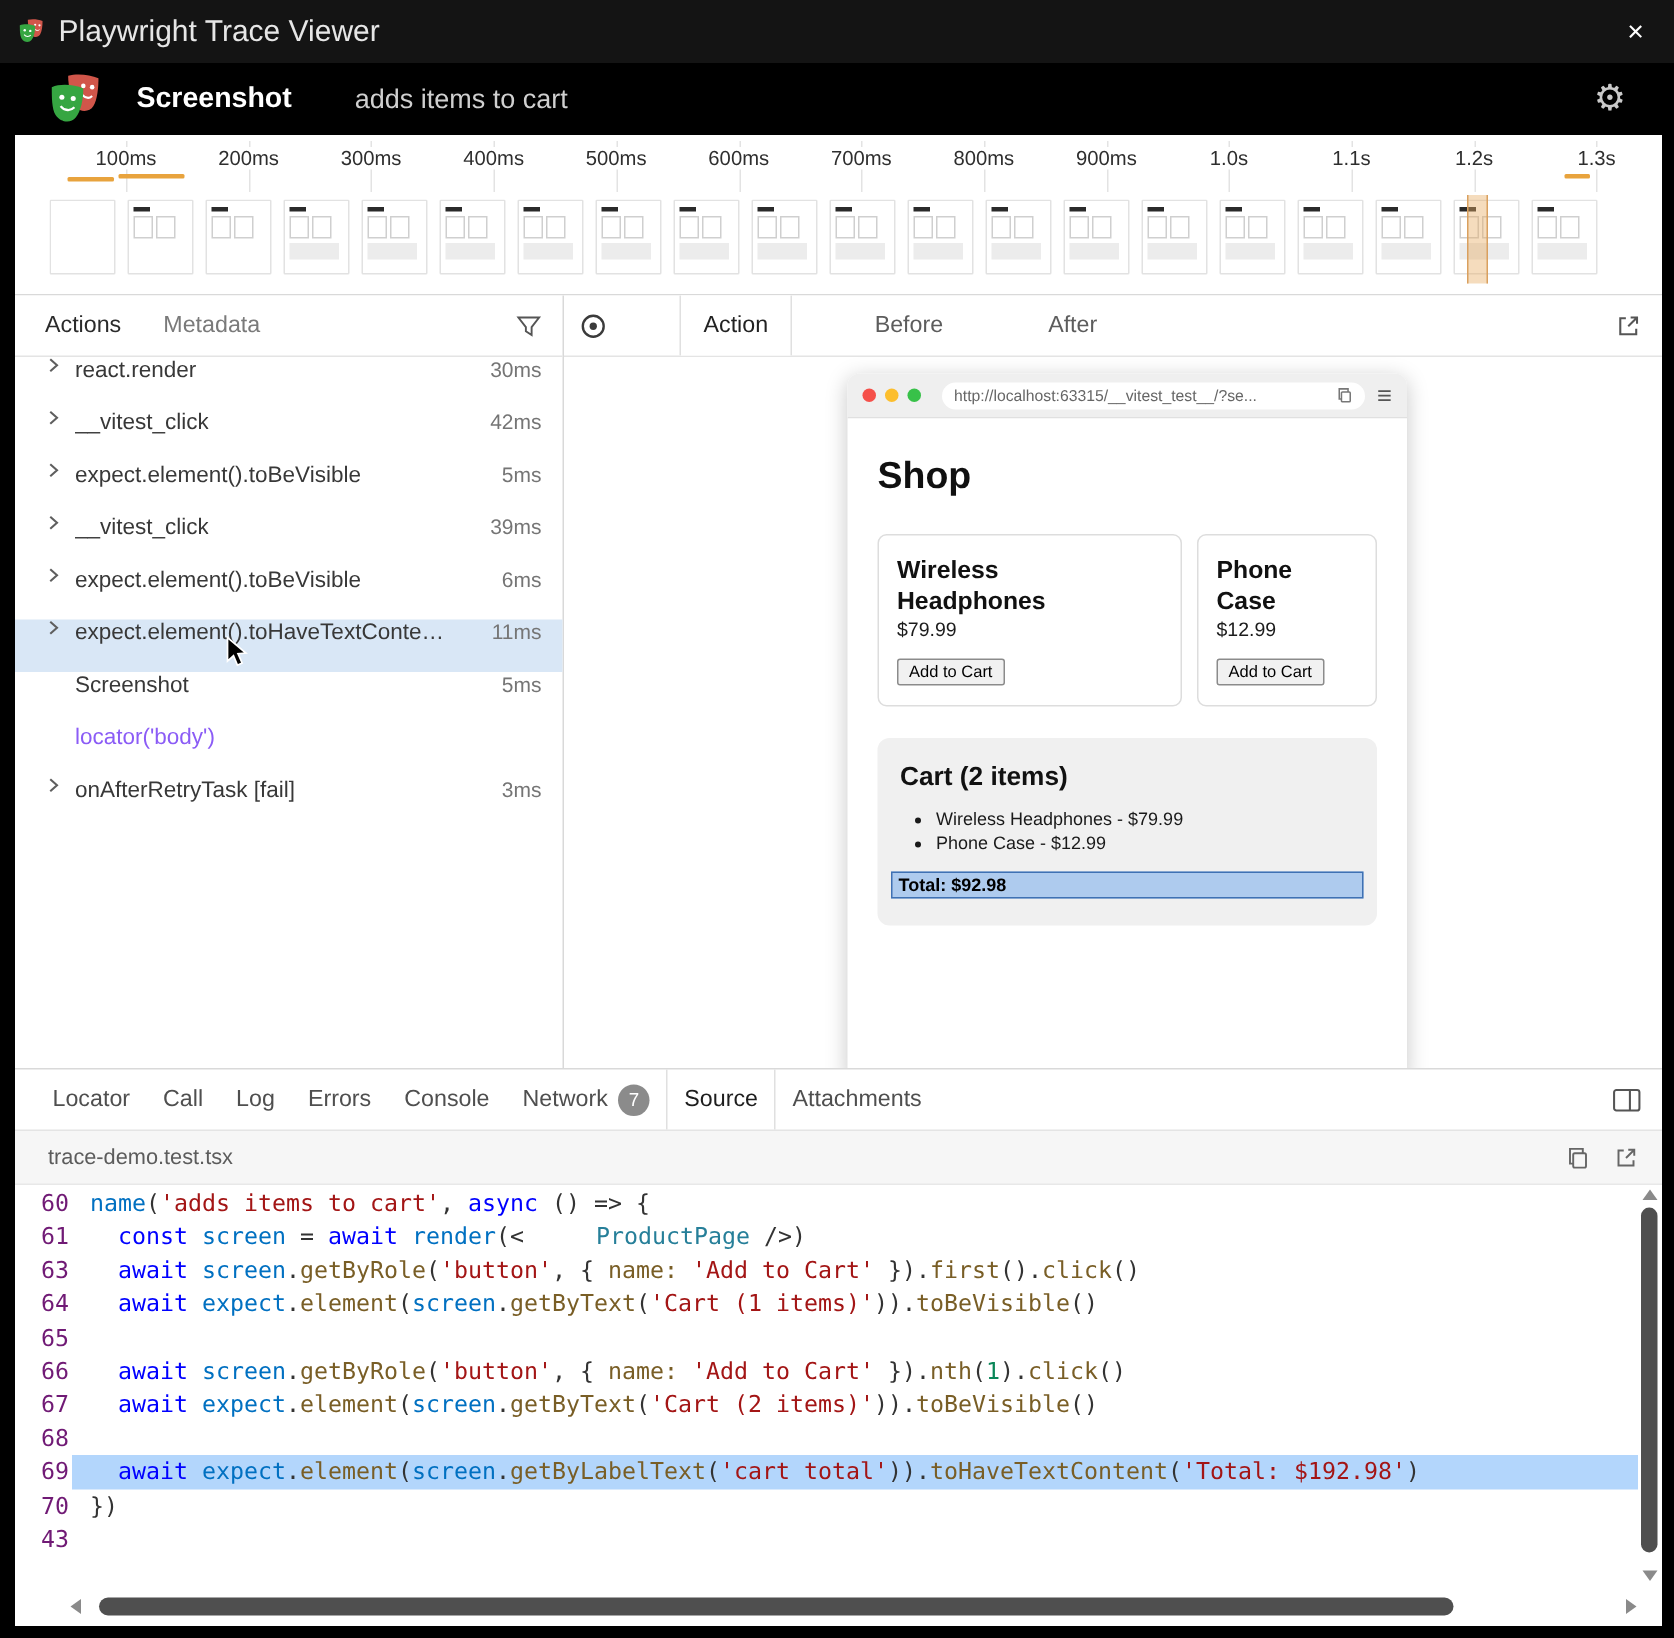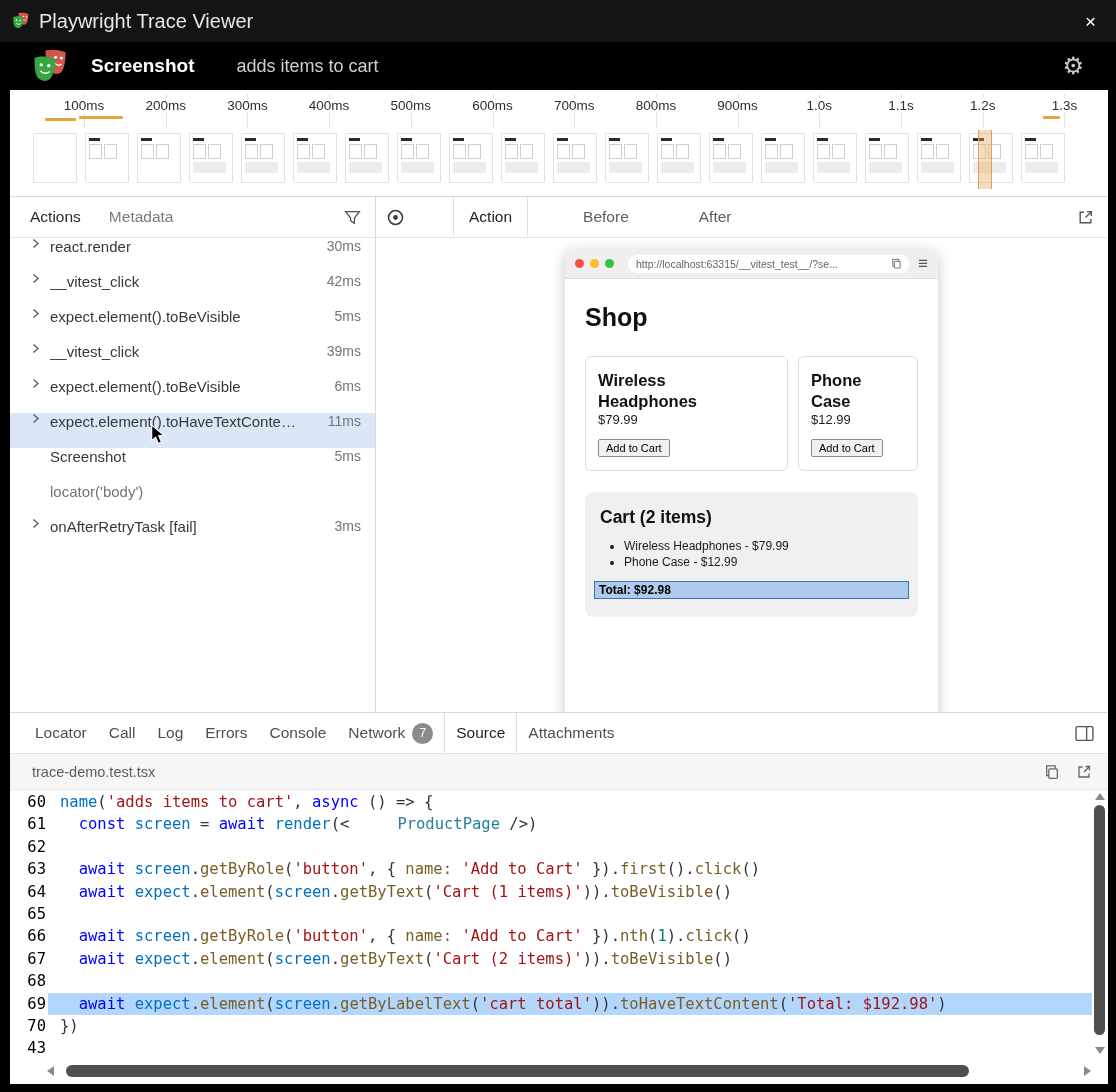--- a/index.html
+++ b/index.html
@@ -43,21 +43,21 @@
   .main{position:absolute;top:106px;left:0;width:100%;height:516px;border-top:1px solid #d9d9d9;display:flex;}
   .actions-panel{width:366px;border-right:1px solid #d9d9d9;position:relative;background:#fff;}
   .panel-tabs{height:41px;border-bottom:1px solid #e4e4e4;display:flex;align-items:center;padding:0 14px 0 0;}
   .ptab{padding:0 14px;font-size:15.5px;color:#7a7a7a;cursor:pointer;height:100%;display:flex;align-items:center;}
   .ptab:first-child{padding-left:20px;}
   .ptab.selected{color:#2b2b2b;}
   .funnel{margin-left:auto;display:flex;cursor:pointer;}
   .actions-list{position:absolute;top:41px;left:0;right:0;}
   .arow{height:35px;display:flex;align-items:flex-start;padding:0 14px 0 20px;font-size:15px;color:#383838;cursor:pointer;}
   .arow.sel{background:#d9e7f6;}
-  .arow.mut .albl{color:#737373;}
+  .arow.mut .albl{color:#8b5cf6;}
   .chev{width:20px;flex:none;display:flex;align-items:center;}
   .albl{white-space:nowrap;overflow:hidden;}
   .adur{margin-left:auto;color:#757575;font-size:14px;padding-left:8px;}
   .cursor{position:absolute;left:140px;top:227px;z-index:5;}
 
   
   .snapshot-panel{flex:1;position:relative;background:#fff;}
   .snap-tabs{height:41px;border-bottom:1px solid #e4e4e4;display:flex;align-items:center;padding:0 14px 0 10px;gap:40px;}
   .target{display:flex;margin-right:8px;cursor:pointer;}
   .stab{padding:0 15px;font-size:15.5px;color:#5d5d5d;height:100%;display:flex;align-items:center;cursor:pointer;}
@@ -96,21 +96,21 @@
   .btab.selected{color:#1e1e1e;border-left:1px solid #e0e0e0;border-right:1px solid #e0e0e0;}
   .badge{width:21px;height:21px;border-radius:50%;background:#8b8b8b;color:#fff;font-size:12.5px;display:flex;align-items:center;justify-content:center;}
   .cols-icon{margin-left:auto;display:flex;cursor:pointer;}
   .file-bar{height:36px;background:#f6f6f6;border-bottom:1px solid #e8e8e8;display:flex;align-items:center;padding:0 16px 0 22px;}
   .file-name{font-size:14.5px;color:#5c5c5c;}
   .fb-icons{margin-left:auto;display:flex;gap:16px;}
   .fb-icons span{display:flex;cursor:pointer;}
 
   .code-area{position:absolute;top:78px;left:0;right:16px;bottom:30px;overflow:hidden;font-family:"DejaVu Sans Mono","Liberation Mono",monospace;font-size:15.5px;background:#fff;}
   .code-line{display:flex;height:22.4px;line-height:22.4px;white-space:pre;}
-  .gutter{width:38px;flex:none;text-align:right;color:#000000;padding-right:2px;}
+  .gutter{width:38px;flex:none;text-align:right;color:#701a75;padding-right:2px;}
   .codetxt{flex:1;padding-left:12px;color:#333;}
   .code-line.hl .codetxt{background:#b3d6fc;}
   .tok-kw{color:#0000ff;} .tok-id{color:#0070c1;} .tok-fn{color:#795e26;}
   .tok-str{color:#a31515;} .tok-num{color:#098658;} .tok-ty{color:#267f99;margin-left:48px;} .tok-pl{color:#333;}
 
   
   .hscroll{position:absolute;left:46px;right:26px;bottom:7px;height:13px;display:flex;align-items:center;}
   .h-thumb{position:absolute;left:10px;width:88%;height:12px;background:#4f4f4f;border-radius:6px;}
   .arr{width:0;height:0;position:absolute;}
   .arr-l{left:-9px;border-top:5px solid transparent;border-bottom:5px solid transparent;border-right:7px solid #8a8a8a;}
@@ -541,21 +541,20 @@
               <path d="M6.5 3 H3 v10 h10 V9.5" fill="none" stroke="#666" stroke-width="1.3"></path>
               <path d="M9.5 2.5 h4 v4 M13.2 2.8 L8 8" fill="none" stroke="#666" stroke-width="1.3"></path>
             </svg>
         </span>
       </span>
     </div>
     <div class="code-area">
       <div>
           <div class="code-line"><span class="gutter">60</span><span class="codetxt"><span class="tok-id">name</span><span class="tok-pl">(</span><span class="tok-str">'adds items to cart'</span><span class="tok-pl">, </span><span class="tok-kw">async</span><span class="tok-pl"> () =&gt; {</span></span></div>
           <div class="code-line"><span class="gutter">61</span><span class="codetxt"><span class="tok-pl">  </span><span class="tok-kw">const</span><span class="tok-pl"> </span><span class="tok-id">screen</span><span class="tok-pl"> = </span><span class="tok-kw">await</span><span class="tok-pl"> </span><span class="tok-id">render</span><span class="tok-pl">(&lt;</span><span class="tok-ty">ProductPage</span><span class="tok-pl"> /&gt;)</span></span></div>
-          <div class="code-line"><span class="gutter">62</span><span class="codetxt"></span></div>
           <div class="code-line"><span class="gutter">63</span><span class="codetxt"><span class="tok-pl">  </span><span class="tok-kw">await</span><span class="tok-pl"> </span><span class="tok-id">screen</span><span class="tok-pl">.</span><span class="tok-fn">getByRole</span><span class="tok-pl">(</span><span class="tok-str">'button'</span><span class="tok-pl">, { </span><span class="tok-fn">name:</span><span class="tok-pl"> </span><span class="tok-str">'Add to Cart'</span><span class="tok-pl"> }).</span><span class="tok-fn">first</span><span class="tok-pl">().</span><span class="tok-fn">click</span><span class="tok-pl">()</span></span></div>
           <div class="code-line"><span class="gutter">64</span><span class="codetxt"><span class="tok-pl">  </span><span class="tok-kw">await</span><span class="tok-pl"> </span><span class="tok-id">expect</span><span class="tok-pl">.</span><span class="tok-fn">element</span><span class="tok-pl">(</span><span class="tok-id">screen</span><span class="tok-pl">.</span><span class="tok-fn">getByText</span><span class="tok-pl">(</span><span class="tok-str">'Cart (1 items)'</span><span class="tok-pl">)).</span><span class="tok-fn">toBeVisible</span><span class="tok-pl">()</span></span></div>
           <div class="code-line"><span class="gutter">65</span><span class="codetxt"></span></div>
           <div class="code-line"><span class="gutter">66</span><span class="codetxt"><span class="tok-pl">  </span><span class="tok-kw">await</span><span class="tok-pl"> </span><span class="tok-id">screen</span><span class="tok-pl">.</span><span class="tok-fn">getByRole</span><span class="tok-pl">(</span><span class="tok-str">'button'</span><span class="tok-pl">, { </span><span class="tok-fn">name:</span><span class="tok-pl"> </span><span class="tok-str">'Add to Cart'</span><span class="tok-pl"> }).</span><span class="tok-fn">nth</span><span class="tok-pl">(</span><span class="tok-num">1</span><span class="tok-pl">).</span><span class="tok-fn">click</span><span class="tok-pl">()</span></span></div>
           <div class="code-line"><span class="gutter">67</span><span class="codetxt"><span class="tok-pl">  </span><span class="tok-kw">await</span><span class="tok-pl"> </span><span class="tok-id">expect</span><span class="tok-pl">.</span><span class="tok-fn">element</span><span class="tok-pl">(</span><span class="tok-id">screen</span><span class="tok-pl">.</span><span class="tok-fn">getByText</span><span class="tok-pl">(</span><span class="tok-str">'Cart (2 items)'</span><span class="tok-pl">)).</span><span class="tok-fn">toBeVisible</span><span class="tok-pl">()</span></span></div>
           <div class="code-line"><span class="gutter">68</span><span class="codetxt"></span></div>
           <div class="code-line hl"><span class="gutter">69</span><span class="codetxt"><span class="tok-pl">  </span><span class="tok-kw">await</span><span class="tok-pl"> </span><span class="tok-id">expect</span><span class="tok-pl">.</span><span class="tok-fn">element</span><span class="tok-pl">(</span><span class="tok-id">screen</span><span class="tok-pl">.</span><span class="tok-fn">getByLabelText</span><span class="tok-pl">(</span><span class="tok-str">'cart total'</span><span class="tok-pl">)).</span><span class="tok-fn">toHaveTextContent</span><span class="tok-pl">(</span><span class="tok-str">'Total: $192.98'</span><span class="tok-pl">)</span></span></div>
           <div class="code-line"><span class="gutter">70</span><span class="codetxt"><span class="tok-pl">})</span></span></div>
           <div class="code-line"><span class="gutter">43</span><span class="codetxt"></span></div>
         </div>

